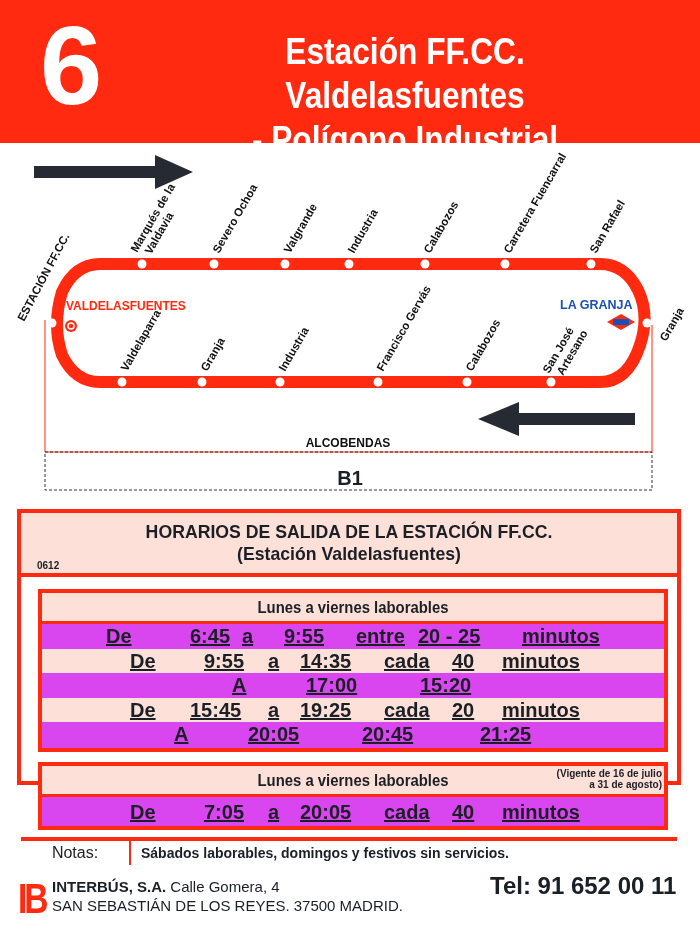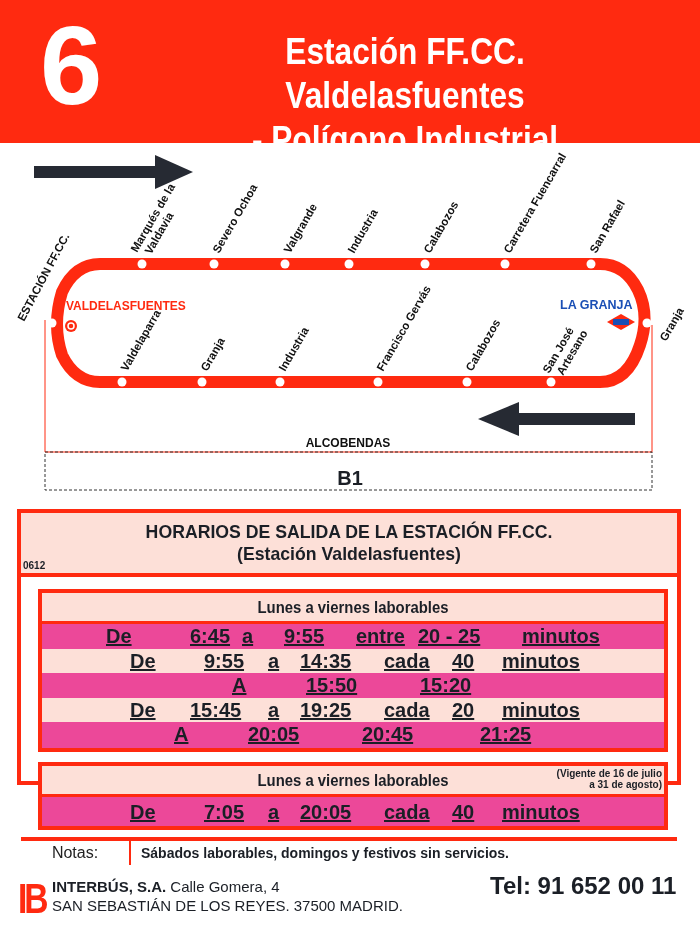--- a/index.html
+++ b/index.html
@@ -6,22 +6,22 @@
   body{width:700px;height:935px;position:relative;overflow:hidden;font-family:"Liberation Sans",sans-serif;color:#1b1f26;}
   .header{position:absolute;left:0;top:0;width:700px;height:143px;background:#ff2a10;}
   .route-num{position:absolute;left:40px;top:10px;font-size:112px;font-weight:bold;color:#fff;line-height:1;letter-spacing:-2px;}
   .route-title{position:absolute;left:130px;top:30px;width:550px;text-align:center;color:#fff;font-weight:bold;font-size:36px;line-height:44px;transform:scaleX(0.88);transform-origin:center;}
   svg.map{position:absolute;left:0;top:143px;}
   .lbl{font-family:"Liberation Sans",sans-serif;font-weight:bold;font-size:11.5px;fill:#111;}
   .sched{position:absolute;left:17px;top:509px;width:664px;height:276px;border:4px solid #ff2a10;box-sizing:border-box;}
   .sched-head{position:absolute;left:0;top:0;width:656px;height:60px;background:#fde0d8;border-bottom:4px solid #ff2a10;text-align:center;}
   .sched-h1{position:absolute;left:0;top:8px;width:656px;font-weight:bold;font-size:19px;transform:scaleX(0.93);}
   .sched-h2{position:absolute;left:0;top:30px;width:656px;font-weight:bold;font-size:19px;transform:scaleX(0.93);}
-  .code{position:absolute;left:2px;top:47px;font-size:10px;font-weight:bold;}
-  .block{position:absolute;left:17px;width:630px;border:4px solid #ff2a10;box-sizing:border-box;background:#ec4899;}
+  .code{position:absolute;left:16px;top:47px;font-size:10px;font-weight:bold;}
+  .block{position:absolute;left:17px;width:630px;border:4px solid #ff2a10;box-sizing:border-box;background:#d946ef;}
   .block-head{position:relative;height:28px;background:#fde0d8;border-bottom:3px solid #ff2a10;}
   .block-title{position:absolute;left:0;top:6px;width:100%;text-align:center;font-weight:bold;font-size:16px;transform:scaleX(0.93);}
   .validity{position:absolute;right:2px;top:2px;text-align:right;font-size:10px;font-weight:bold;line-height:11px;}
   .row{height:24.5px;position:relative;font-weight:bold;font-size:20px;}
   .row.alt{background:#fde0d8;}
   .row span{position:absolute;top:1px;text-decoration:underline;}
   .notes{position:absolute;left:0;top:324px;width:656px;height:24px;border-top:4px solid #ff2a10;}
   .notes-label{position:absolute;left:0;top:0;width:108px;height:24px;border-right:2px solid #ff2a10;text-align:center;font-size:16px;line-height:24px;color:#222;}
   .notes-text{position:absolute;left:120px;top:0;font-size:14px;font-weight:bold;line-height:24px;}
   .footer-logo{position:absolute;left:18px;top:878px;font-size:42px;font-weight:bold;color:#ff2a10;letter-spacing:-4px;line-height:1;transform:scaleX(0.8);transform-origin:left;}
@@ -134,21 +134,21 @@
       <span style="left:88px">De</span>
       <span style="left:162px">9:55</span>
       <span style="left:226px">a</span>
       <span style="left:258px">14:35</span>
       <span style="left:342px">cada</span>
       <span style="left:410px">40</span>
       <span style="left:460px">minutos</span>
     </div>
     <div class="row">
       <span style="left:190px">A</span>
-      <span style="left:264px">15:50</span>
+      <span style="left:264px">17:00</span>
       <span style="left:378px">15:20</span>
     </div>
     <div class="row alt">
       <span style="left:88px">De</span>
       <span style="left:148px">15:45</span>
       <span style="left:226px">a</span>
       <span style="left:258px">19:25</span>
       <span style="left:342px">cada</span>
       <span style="left:410px">20</span>
       <span style="left:460px">minutos</span>

